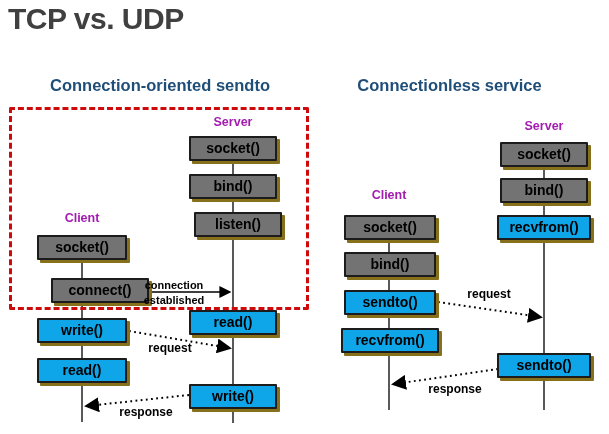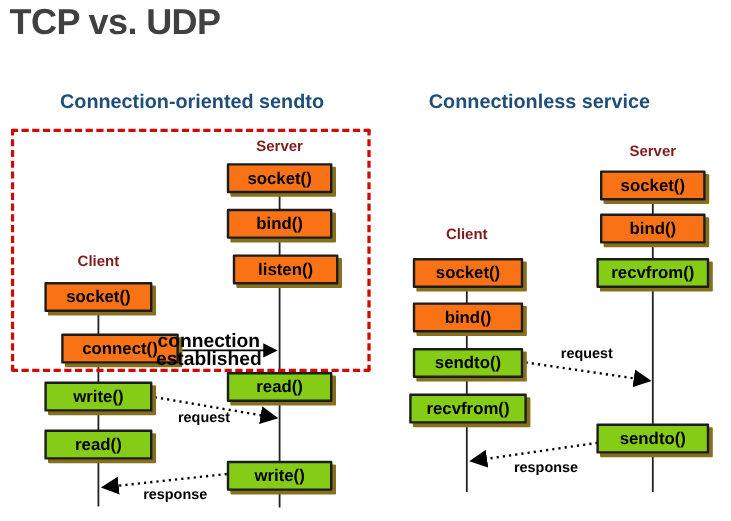--- a/index.html
+++ b/index.html
@@ -6,28 +6,28 @@
   .stage{position:relative;width:609px;height:434px;background:#ffffff;overflow:hidden;
          font-family:"Liberation Sans",sans-serif;}
   .title{position:absolute;left:8px;top:2px;margin:0;font-size:30px;font-weight:bold;
          letter-spacing:-0.5px;color:#404040;}
   .sec-header{position:absolute;top:76px;font-size:16.5px;font-weight:bold;color:#1F4E79;
          text-align:center;}
   .sec-header.left{left:10px;width:300px;}
   .sec-header.right{left:327px;width:245px;}
   .dashed-rect{position:absolute;left:9px;top:107px;width:294px;height:197px;
          border:3.5px dashed #CF0A0A;border-radius:2px;z-index:1;pointer-events:none;}
-  .col-label{position:absolute;width:70px;text-align:center;font-size:12.5px;font-weight:bold;color:#7f1d1d;z-index:2;}
+  .col-label{position:absolute;width:70px;text-align:center;font-size:12.5px;font-weight:bold;color:#a21caf;z-index:2;}
   .box{position:absolute;height:21px;line-height:21px;border:2px solid #1c1c1c;border-radius:1px;
        text-align:center;font-size:14px;font-weight:bold;color:#000;
        box-shadow:3px 3px 0 #86701c;z-index:2;}
-  .yellow{background:#f97316;}
-  .blue{background:#84cc16;}
+  .yellow{background:#737373;}
+  .blue{background:#0ea5e9;}
   .ann{position:absolute;width:90px;text-align:center;font-weight:bold;color:#000;z-index:2;}
-  .ann.small{font-size:16px;line-height:12px;}
+  .ann.small{font-size:11px;line-height:12px;}
   .ann.med{font-size:12px;}
   svg.wires{position:absolute;left:0;top:0;z-index:0;}
 </style>
 </head>
 <body>
 
 <div class="stage">
 
   <h1 class="title">TCP vs. UDP</h1>
 

